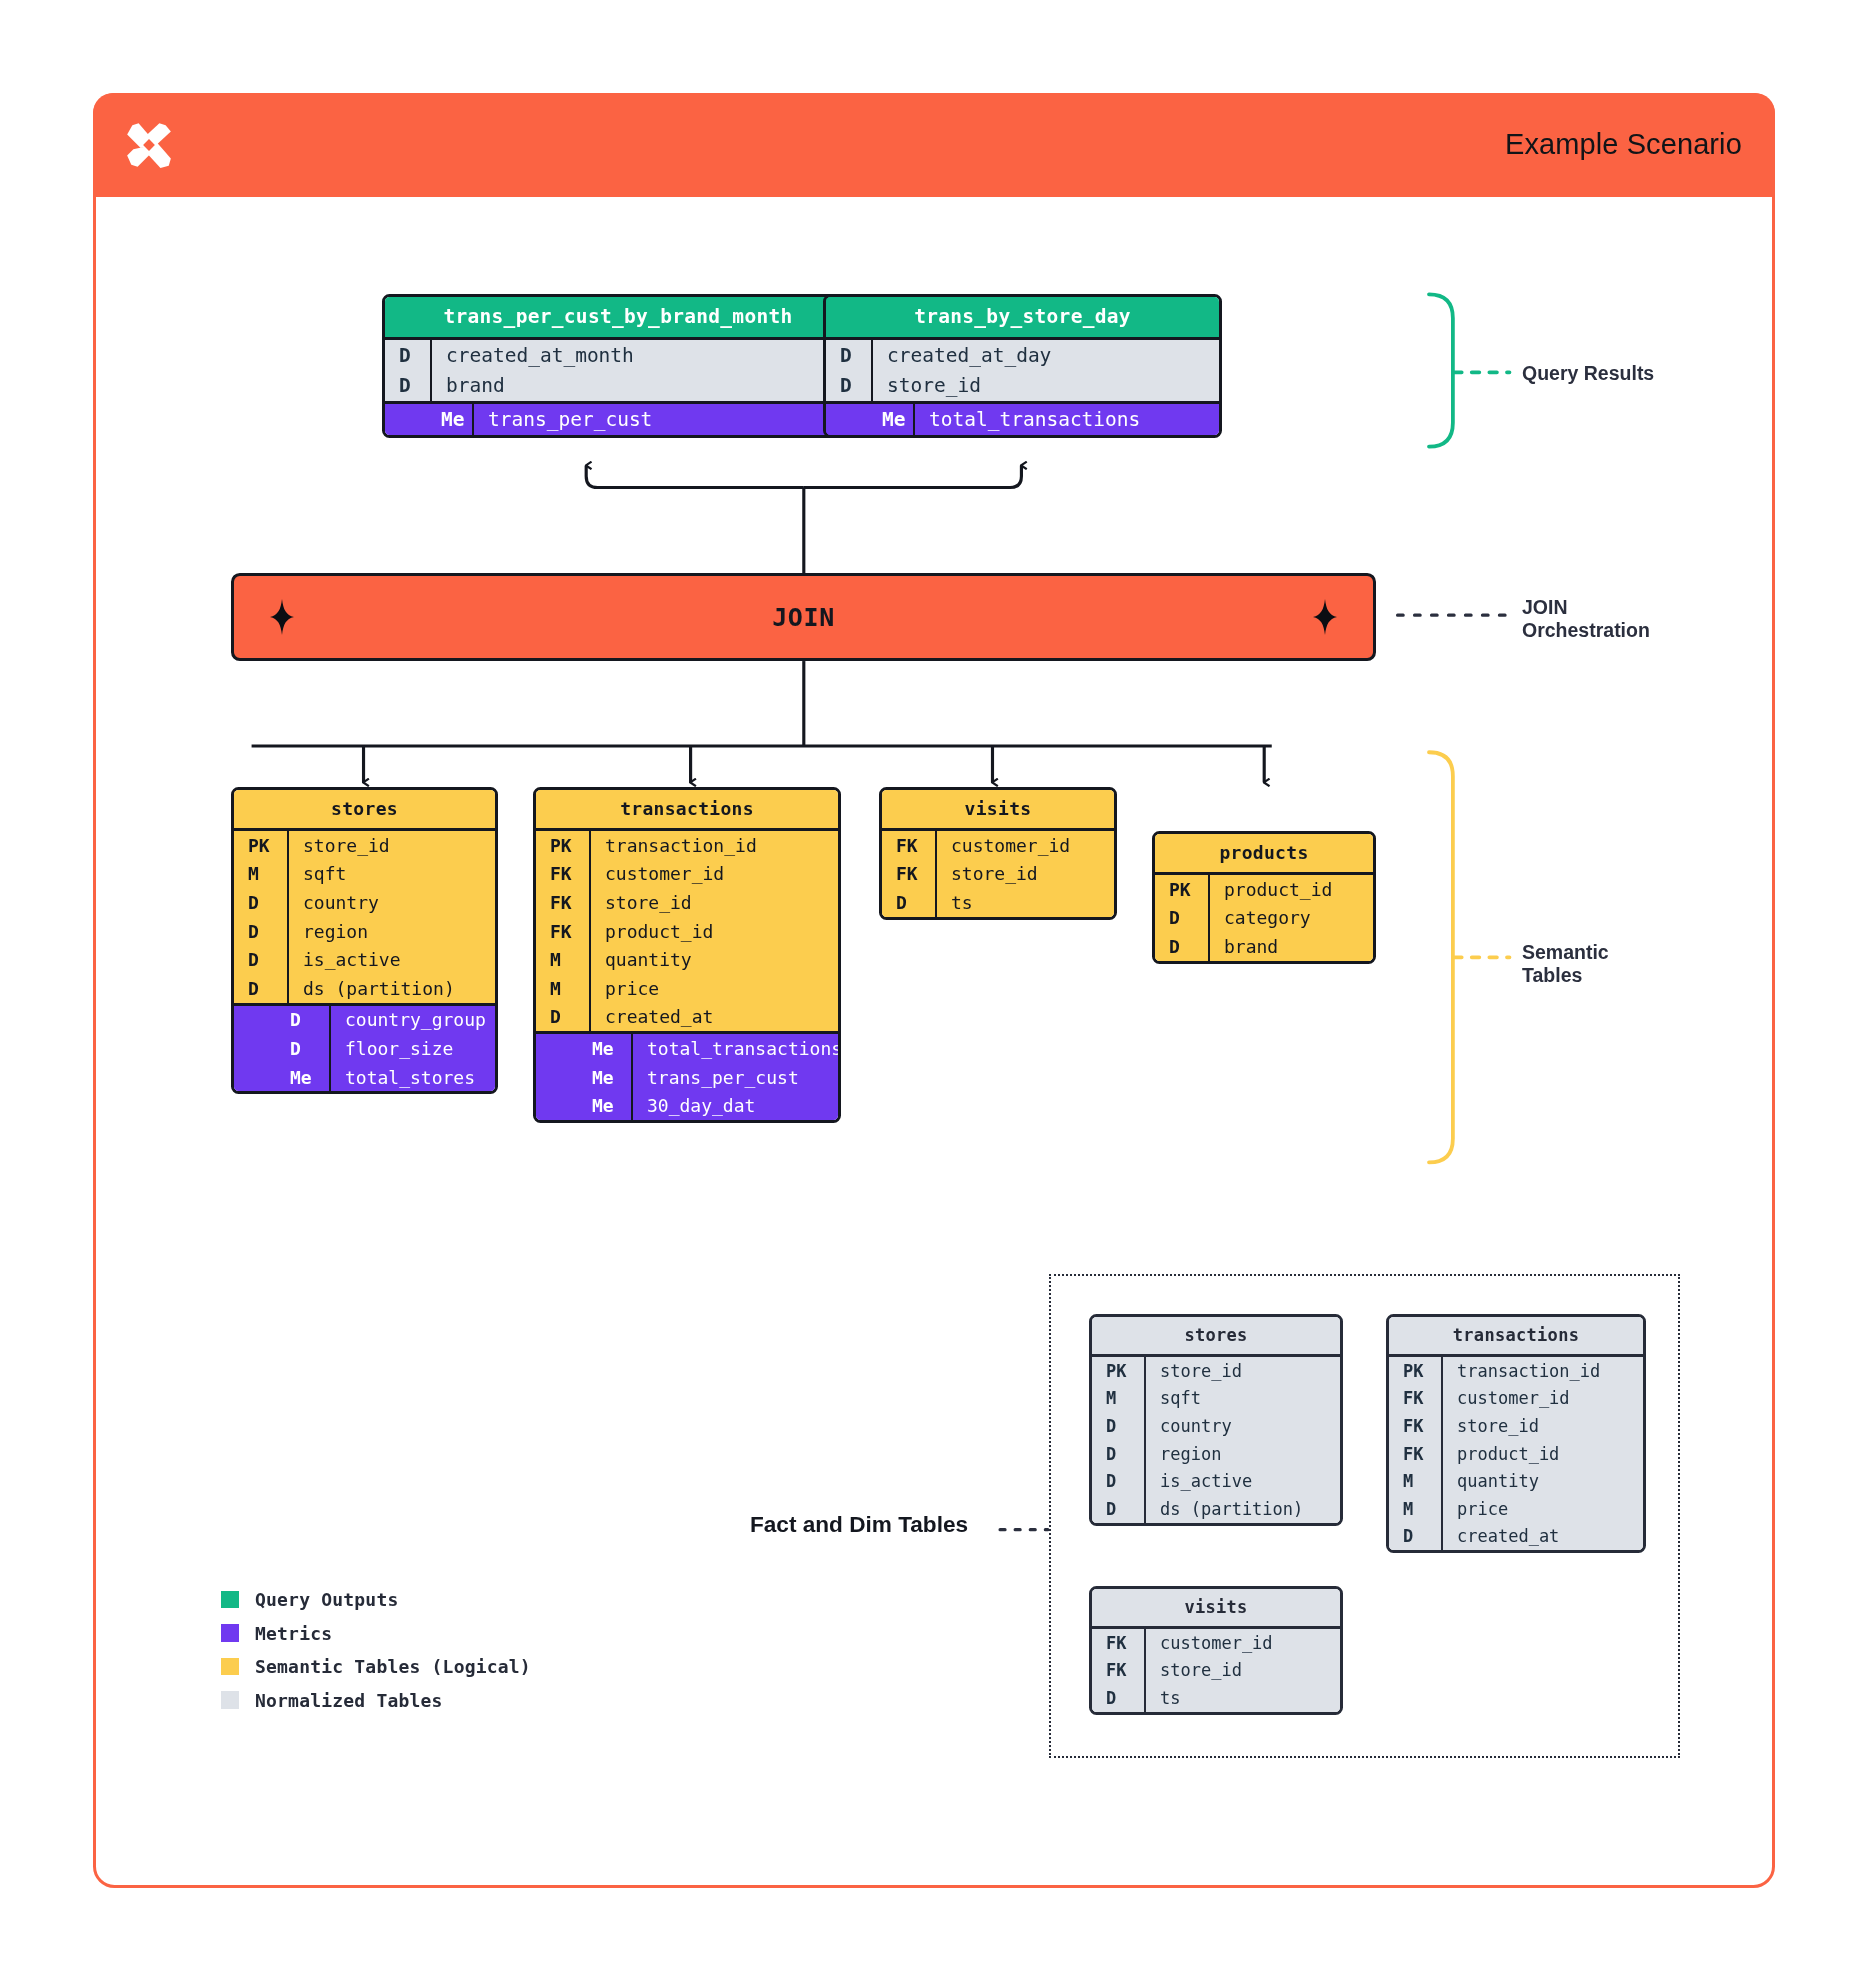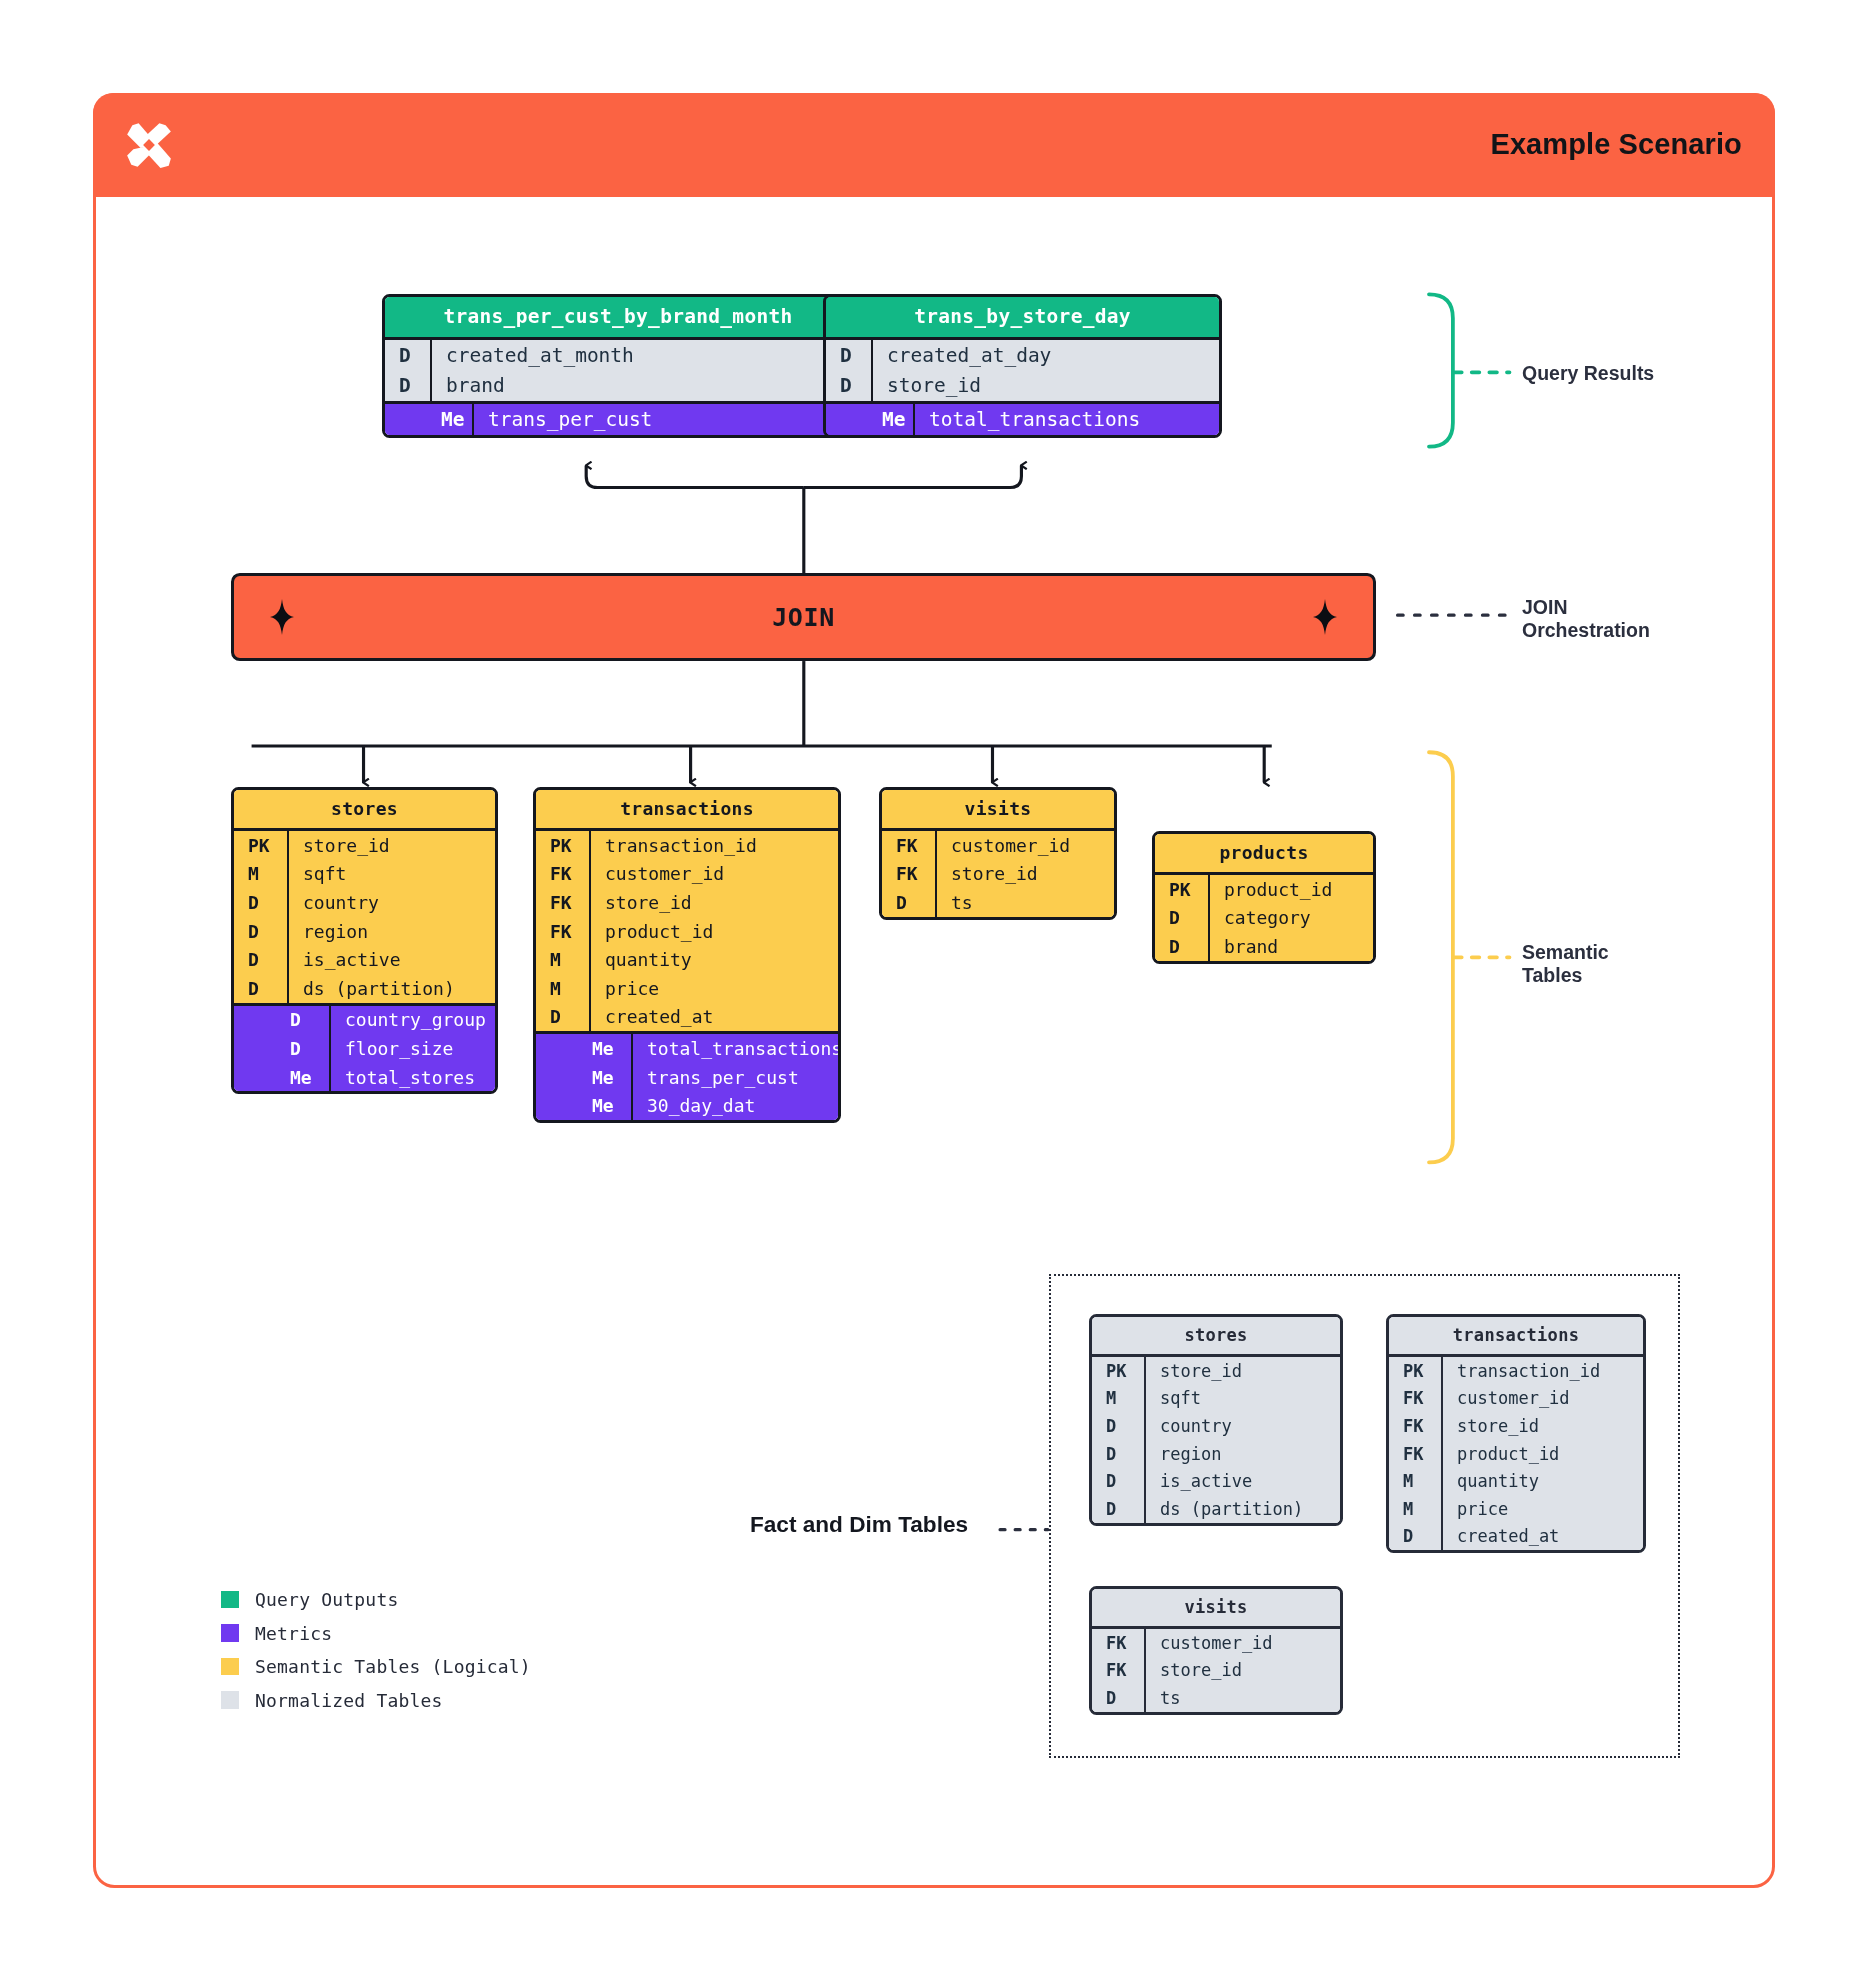--- a/index.html
+++ b/index.html
@@ -27,21 +27,21 @@
     border-radius: 20px 20px 0 0;
     display: flex;
     align-items: center;
     justify-content: space-between;
     padding: 0 33px 0 30px;
   }
   .logo-icon { width: 52px; height: 52px; display: block; }
   .card-title {
     color: #111418;
     font-size: 29px;
-    font-weight: bold;
+    font-weight: normal;
     letter-spacing: 0.1px;
     font-family: "Liberation Sans", sans-serif;
   }
 
   
   .tbl {
     position: absolute;
     border: 3.1px solid #14171F;
     border-radius: 7.5px;
     overflow: hidden;
@@ -132,21 +132,21 @@
     font-family: Liberation Sans, sans-serif;
     font-weight: bold; color: #14171F; font-size: 22.6px;
   }
 
   
   .legend { position: absolute; left: 221px; top: 1589px; }
   .legend-row { display: flex; align-items: center; margin-bottom: 12.6px; }
   .swatch { width: 17.6px; height: 17.6px; margin-right: 16.4px; flex: 0 0 auto; }
   .legend-text {
     font-family: "DejaVu Sans Mono", monospace;
-    font-size: 18px; font-weight: normal; color: #262B38;
+    font-size: 18px; font-weight: bold; color: #262B38;
     letter-spacing: 0.2px; white-space: pre;
   }
 </style>
 </head>
 <body>
 
 <div class="canvas">
 
   <div class="card">
 

